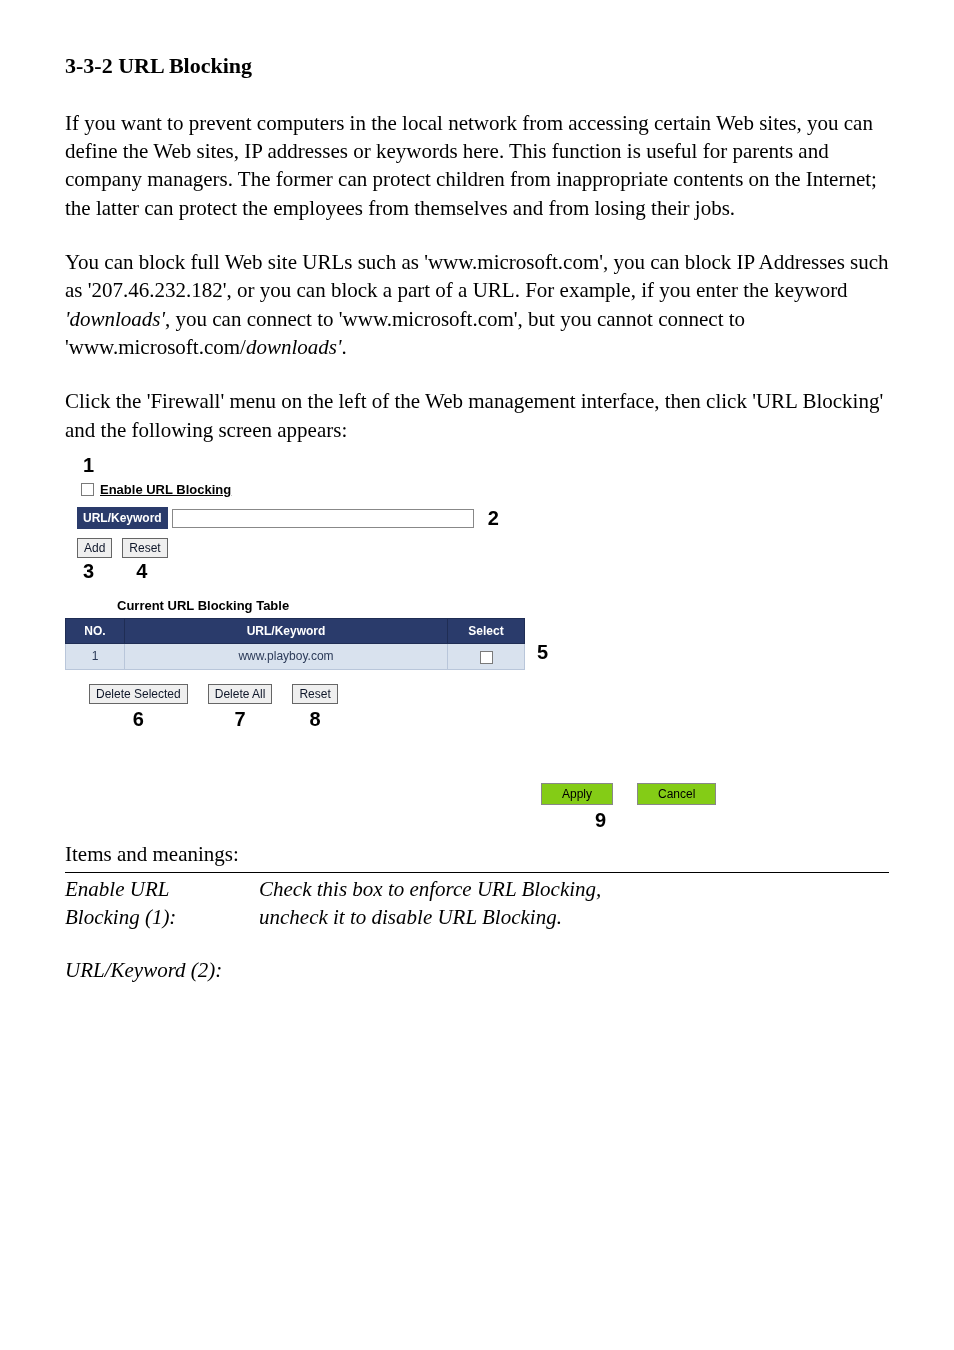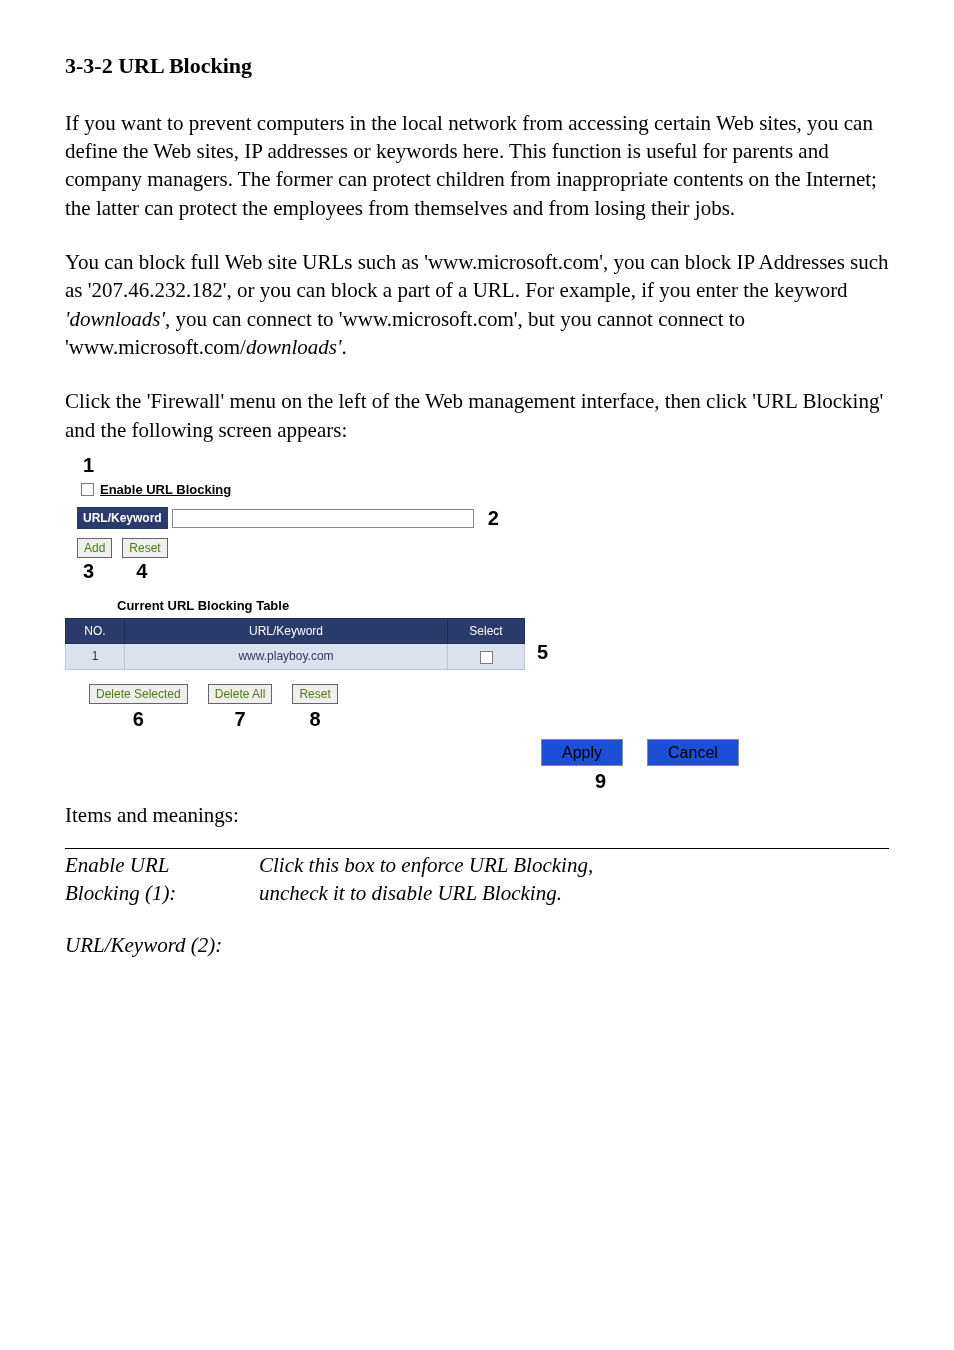--- a/index.html
+++ b/index.html
@@ -64,36 +64,36 @@
     border: 1px solid #888;
     background: #fff;
     box-sizing: border-box;
   }
   .btn {
     background: #efefef;
     border: 1px solid #666;
     padding: 1px 6px;
     font-family: Arial, Helvetica, sans-serif;
     font-size: 12px;
-    color: #4d7c0f;
+    color: #0f172a;
     display: inline-block;
     line-height: 16px;
   }
   .table-title {
     font-weight: bold;
     margin: 12px 0 4px 0;
   }
   table.url-table {
     border-collapse: collapse;
     width: 460px;
   }
   table.url-table th {
     background: #2a3b6b;
     color: #fff;
-    font-weight: normal;
+    font-weight: bold;
     font-size: 12px;
     padding: 4px 6px;
     border: 1px solid #1f2d54;
   }
   table.url-table td {
     background: #d9e2ee;
     color: #2b3a58;
     padding: 4px 6px;
     text-align: center;
     font-size: 12px;
@@ -112,34 +112,35 @@
     gap: 2px;
     justify-content: center;
   }
   .apply-row {
     display: flex;
     gap: 24px;
     margin: 6px 0 0 0;
     padding-left: 476px;
   }
   .btn-ac {
-    background: #1d4ed8;
+    background: #84cc16;
     border: 1px solid #888;
     padding: 2px 20px;
     font-family: Arial, Helvetica, sans-serif;
-    font-size: 16px;
+    font-size: 12px;
+    margin-top: 44px;
   }
   .nine-marker {
     padding-left: 530px;
     margin-top: 2px;
   }
   .items-heading {
     margin-top: 6px;
     border-bottom: 1.5px solid #000;
-    padding-bottom: 18px;
+    padding-bottom: 4px;
   }
   .defs {
     margin-top: 2px;
   }
   .def-row {
     display: flex;
     margin-top: 0;
   }
   .def-term {
     font-style: italic;
@@ -237,21 +238,21 @@
 
 <div class="items-heading">Items and meanings:</div>
 
 <div class="defs">
   <div class="def-row">
     <div class="def-term">
       <div>Enable URL</div>
       <div>Blocking (1):</div>
     </div>
     <div class="def-desc">
-      <div>Click this box to enforce URL Blocking,</div>
+      <div>Check this box to enforce URL Blocking,</div>
       <div>uncheck it to disable URL Blocking.</div>
     </div>
   </div>
   <div class="def-gap"></div>
   <div class="def-row">
     <div class="def-term">URL/Keyword (2):</div>
   </div>
 </div>
 
 </body></html>

